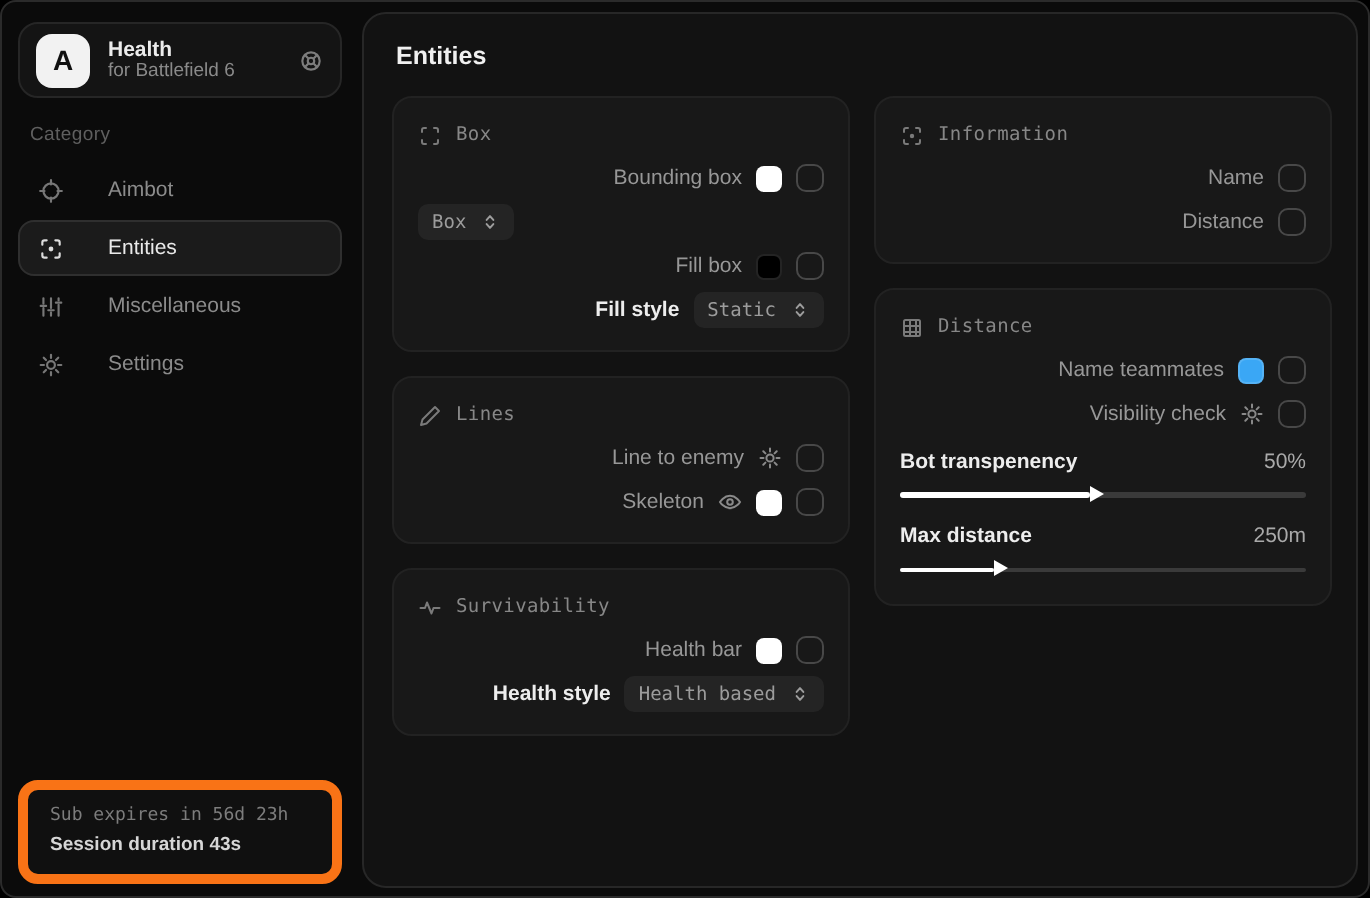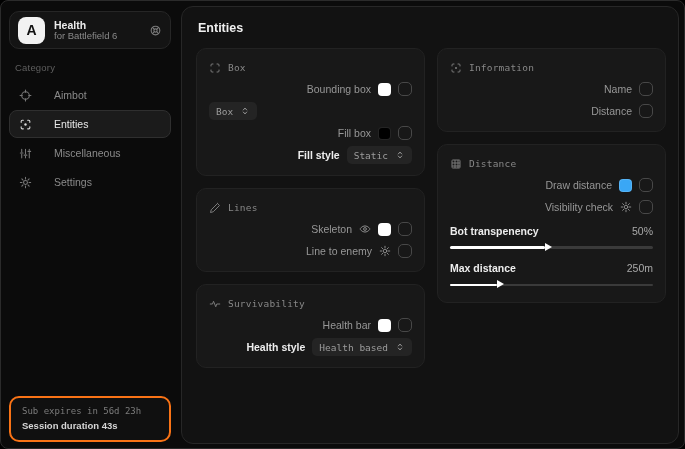--- a/index.html
+++ b/index.html
@@ -33,21 +33,21 @@
   .nav-item {
     display:flex; align-items:center; gap:22px; height:28px;
     padding:0 9px; border-radius:8px; border:1px solid transparent;
     color:#8b8b8b; font-size:10.5px; cursor:default;
   }
   .nav-item .ic { color:#777; }
   .nav-item.active { background:#1b1b1b; border-color:#2f2f2f; color:#e9e9e9; }
   .nav-item.active .ic { color:#dcdcdc; }
   .sidebar-spacer { flex:1; }
   .sub-card {
-    background:#101010; border:2px solid #f97316; border-radius:10px;
+    background:#101010; border:5px solid #f97316; border-radius:10px;
     padding:7px 11px; line-height:1.5;
   }
   .sub-line1 { color:#7c7c7c; font-family:"DejaVu Sans Mono", monospace; font-size:9px; }
   .sub-line2 { color:#d6d6d6; font-size:9.5px; font-weight:bold; }
   
   .main {
     flex:1; margin:5px 5px 4px 2px; background:#121212;
     border:1px solid #272727; border-radius:12px;
     padding:12px 12px 12px 14px; overflow:hidden;
   }
@@ -264,42 +264,42 @@
         </div>
 
         <div class="card">
           <div class="card-head">
             <svg class="ic" width="12" height="12">
                 <use href="#i-pencil"></use>
               </svg>
             <span>Lines</span>
           </div>
           <div class="row">
+            <span class="row-label">Line to enemy</span>
+            <span class="ctrls">
+              <span class="gear-mini">
+                  <svg class="ic" width="12" height="12">
+                    <use href="#i-gear"></use>
+                  </svg>
+                </span>
+              <span class="checkbox"></span>
+            </span>
+          </div>
+          <div class="row">
             <span class="row-label">Skeleton</span>
             <span class="ctrls">
               <span class="eye-mini">
                   <svg class="ic" width="12" height="12">
                     <use href="#i-eye"></use>
                   </svg>
                 </span>
               <span class="swatch" style="background: rgb(255, 255, 255);"></span>
               <span class="checkbox"></span>
             </span>
           </div>
-          <div class="row">
-            <span class="row-label">Line to enemy</span>
-            <span class="ctrls">
-              <span class="gear-mini">
-                  <svg class="ic" width="12" height="12">
-                    <use href="#i-gear"></use>
-                  </svg>
-                </span>
-              <span class="checkbox"></span>
-            </span>
-          </div>
         </div>
 
         <div class="card">
           <div class="card-head">
             <svg class="ic" width="12" height="12">
                 <use href="#i-pulse"></use>
               </svg>
             <span>Survivability</span>
           </div>
           <div class="row">
@@ -346,21 +346,21 @@
         </div>
 
         <div class="card">
           <div class="card-head">
             <svg class="ic" width="12" height="12">
                 <use href="#i-grid"></use>
               </svg>
             <span>Distance</span>
           </div>
           <div class="row">
-            <span class="row-label">Draw distance</span>
+            <span class="row-label">Name teammates</span>
             <span class="ctrls">
               <span class="swatch" style="background: rgb(58, 167, 245);"></span>
               <span class="checkbox"></span>
             </span>
           </div>
           <div class="row">
             <span class="row-label">Visibility check</span>
             <span class="ctrls">
               <span class="gear-mini">
                   <svg class="ic" width="12" height="12">

